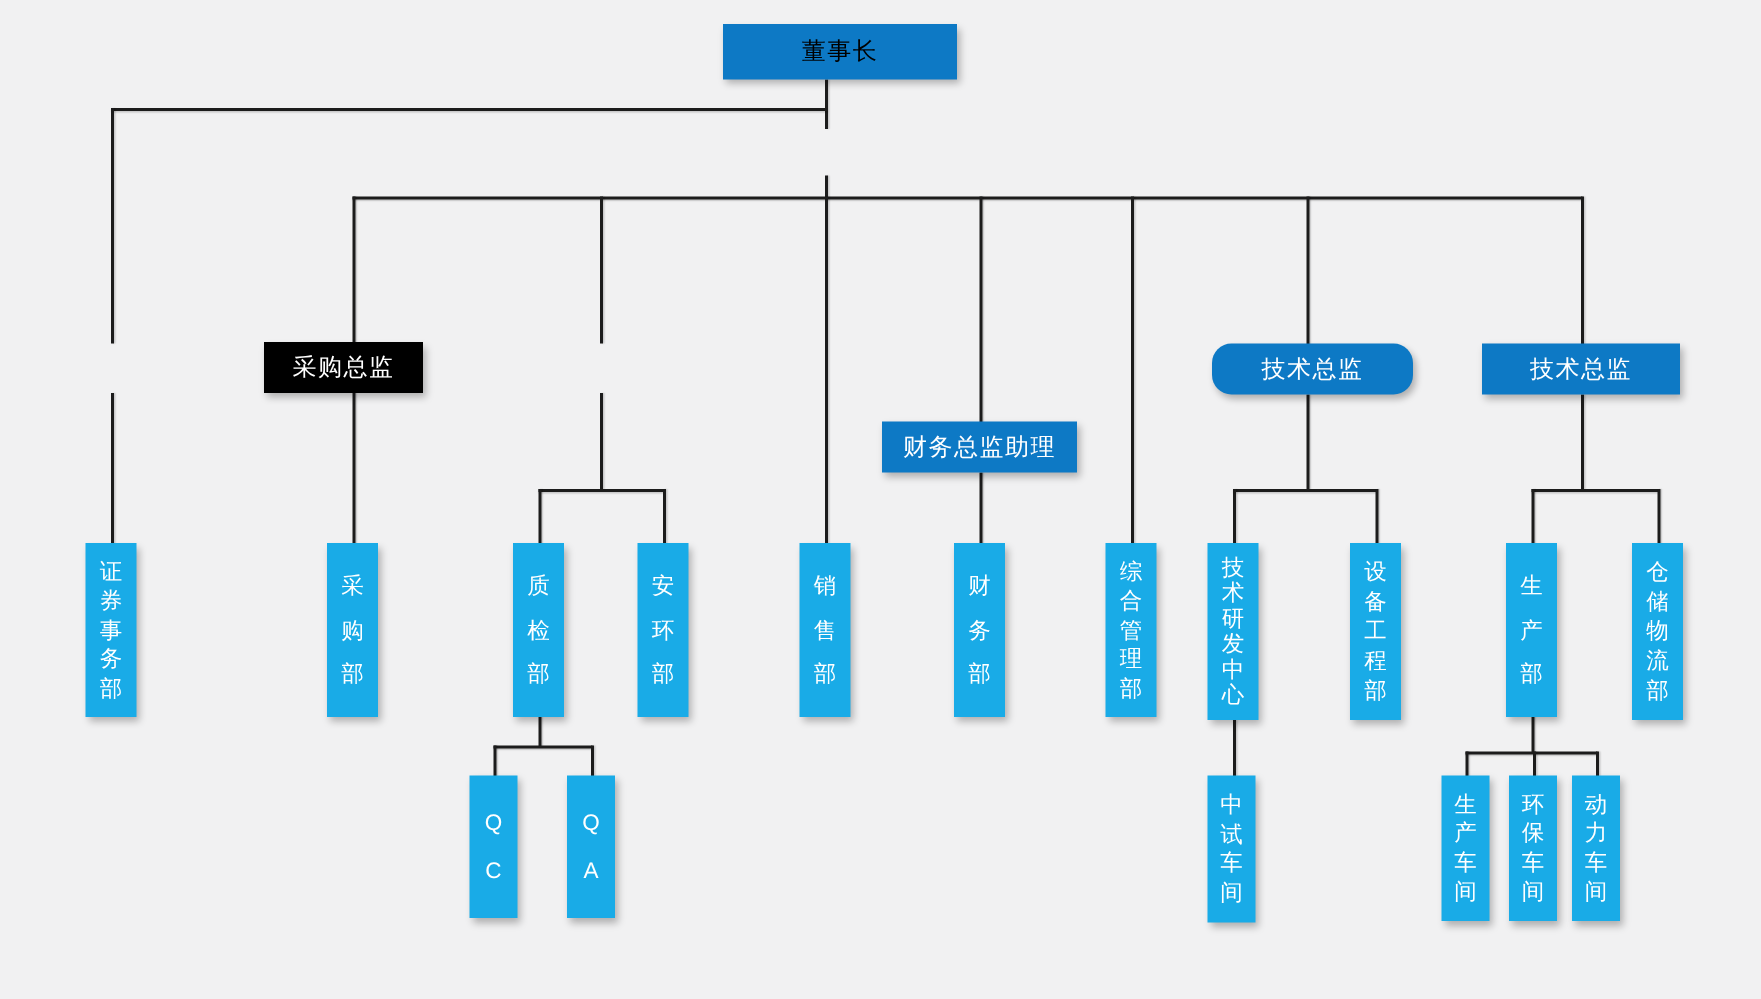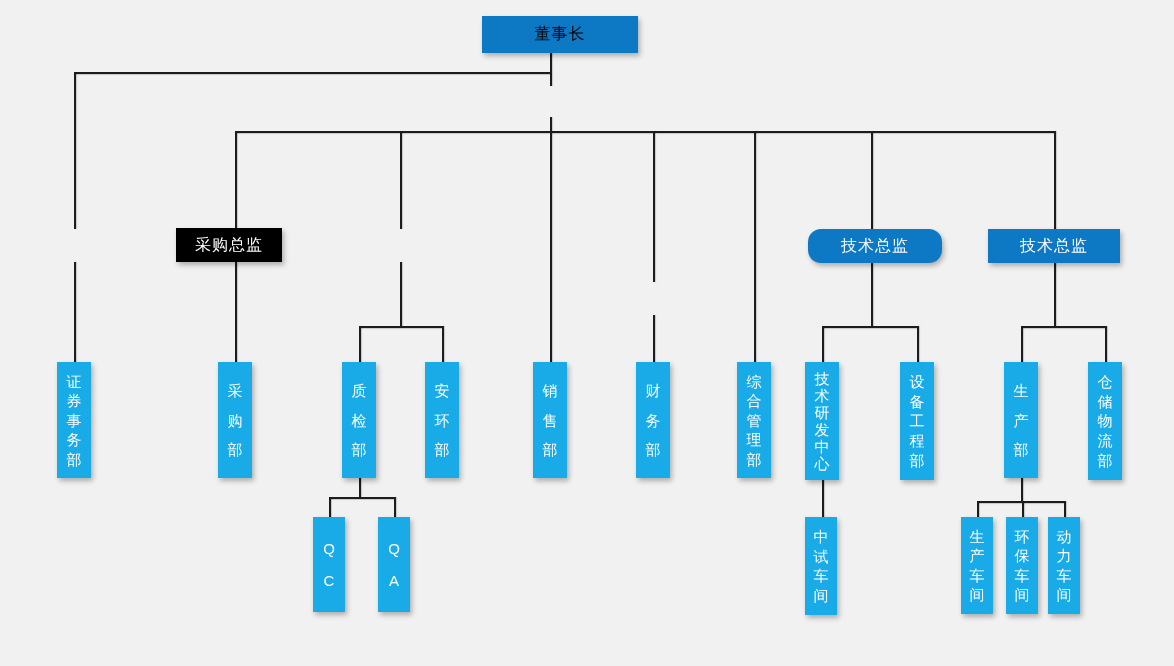--- a/index.html
+++ b/index.html
@@ -90,20 +90,21 @@
     <div class="conn v-line" style="background: rgb(28, 28, 28); left: 329px; top: 497px; height: 21px;"></div>
     <div class="conn v-line" style="background: rgb(28, 28, 28); left: 394px; top: 497px; height: 21px;"></div>
     <div class="conn v-line" style="background: rgb(28, 28, 28); left: 822px; top: 480px; height: 38px;"></div>
     <div class="conn v-line" style="background: rgb(28, 28, 28); left: 1021px; top: 478px; height: 24px;"></div>
     <div class="conn h-line" style="background: rgb(28, 28, 28); left: 977px; top: 501px; width: 88px;"></div>
     <div class="conn v-line" style="background: rgb(28, 28, 28); left: 977px; top: 501px; height: 17px;"></div>
     <div class="conn v-line" style="background: rgb(28, 28, 28); left: 1022px; top: 501px; height: 17px;"></div>
     <div class="conn v-line" style="background: rgb(28, 28, 28); left: 1064px; top: 501px; height: 17px;"></div>
     <div class="node h" style="left: 482px; top: 16px; width: 156px; height: 37px; background: rgb(13, 121, 197); color: #000000;">董事长</div>
     <div class="node h" style="left: 176px; top: 228px; width: 106px; height: 34px; background: #000000; color: rgb(255, 255, 255);">采购总监</div>
+    <div class="node h" style="left: 588px; top: 281px; width: 130px; height: 34px; background: rgb(13, 121, 197); color: rgb(255, 255, 255);">财务总监助理</div>
     <div class="node h" style="left: 808px; top: 229px; width: 134px; height: 34px; background: rgb(13, 121, 197); color: rgb(255, 255, 255); border-radius: 13px;">技术总监</div>
     <div class="node h" style="left: 988px; top: 229px; width: 132px; height: 34px; background: rgb(13, 121, 197); color: rgb(255, 255, 255);">技术总监</div>
     <div class="node v" style="left: 57px; top: 362px; width: 34px; height: 116px; background: rgb(25, 171, 231); color: rgb(255, 255, 255);">
       <span>证</span>
       <span>券</span>
       <span>事</span>
       <span>务</span>
       <span>部</span>
     </div>
     <div class="node v" style="left: 218px; top: 362px; width: 34px; height: 116px; background: rgb(25, 171, 231); color: rgb(255, 255, 255);">

